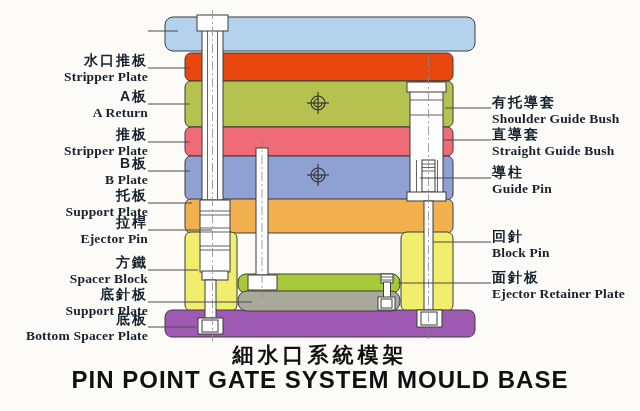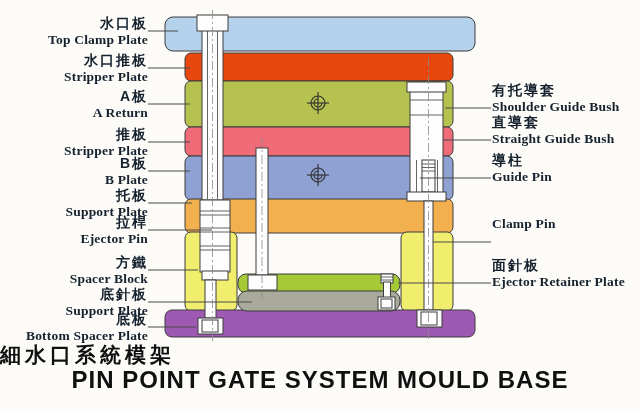--- a/index.html
+++ b/index.html
@@ -9,22 +9,22 @@
   .plate{stroke:#3c3c3c;stroke-width:1;}
   .white{fill:#fdfdfd;stroke:#3c3c3c;stroke-width:1;}
   .thin{stroke:#3c3c3c;stroke-width:0.8;fill:none;}
   .leader{stroke:#4a4a4a;stroke-width:1;}
   .cline{stroke:#8a8a8a;stroke-width:0.8;stroke-dasharray:9 3 2 3;}
   .xhair{stroke:#2e2e2e;stroke-width:1.1;fill:none;}
   .label{position:absolute;white-space:nowrap;color:#15222e;}
   .label .zh{font-family:"Liberation Sans",sans-serif;font-weight:bold;font-size:14px;line-height:17px;letter-spacing:2px;}
   .label .en{font-family:"Liberation Serif",serif;font-weight:bold;font-size:13.5px;line-height:16px;letter-spacing:0.2px;}
   .l-label{right:492px;text-align:right;}
-  .r-label{left:492px;text-align:left;}
-  .title-zh{position:absolute;top:341px;left:0;width:640px;text-align:left;
+  .r-label{left:492px;text-align:left;margin-top:12px;}
+  .title-zh{position:absolute;top:341px;left:0;width:640px;text-align:center;
     font-weight:bold;font-size:21px;letter-spacing:4px;color:#101010;}
   .title-en{position:absolute;top:366px;left:0;width:640px;text-align:center;
     font-weight:bold;font-size:24px;letter-spacing:1px;color:#101010;}
 </style>
 </head>
 <body>
 
 <div class="stage">
 
   <svg width="640" height="411" viewBox="0 0 640 411">
@@ -121,24 +121,20 @@
 
     <g>
       <line class="leader" x1="445" y1="108" x2="491" y2="108"></line>
       <line class="leader" x1="443" y1="140" x2="491" y2="140"></line>
       <line class="leader" x1="420" y1="178" x2="491" y2="178"></line>
       <line class="leader" x1="433" y1="242" x2="491" y2="242"></line>
       <line class="leader" x1="398" y1="283" x2="491" y2="283"></line>
     </g>
   </svg>
 
-  <div class="label l-label" style="top:15px">
-    <div class="zh">水口板</div>
-    <div class="en">Top Clamp Plate</div>
-  </div>
   <div class="label l-label" style="top:52px">
     <div class="zh">水口推板</div>
     <div class="en">Stripper Plate</div>
   </div>
   <div class="label l-label" style="top:88px">
     <div class="zh">A板</div>
     <div class="en">A Return</div>
   </div>
   <div class="label l-label" style="top:126px">
     <div class="zh">推板</div>
@@ -175,21 +171,22 @@
   </div>
   <div class="label r-label" style="top:152px">
     <div class="zh">導柱</div>
     <div class="en">Guide Pin</div>
   </div>
   <div class="label r-label" style="top:114px">
     <div class="zh">直導套</div>
     <div class="en">Straight Guide Bush</div>
   </div>
   <div class="label r-label" style="top:216px">
-    <div class="en">Clamp Pin</div>
+    <div class="zh">回針</div>
+    <div class="en">Block Pin</div>
   </div>
   <div class="label r-label" style="top:257px">
     <div class="zh">面針板</div>
     <div class="en">Ejector Retainer Plate</div>
   </div>
 
   <div class="title-zh">細水口系統模架</div>
   <div class="title-en">PIN POINT GATE SYSTEM MOULD BASE</div>
 
 </div>

